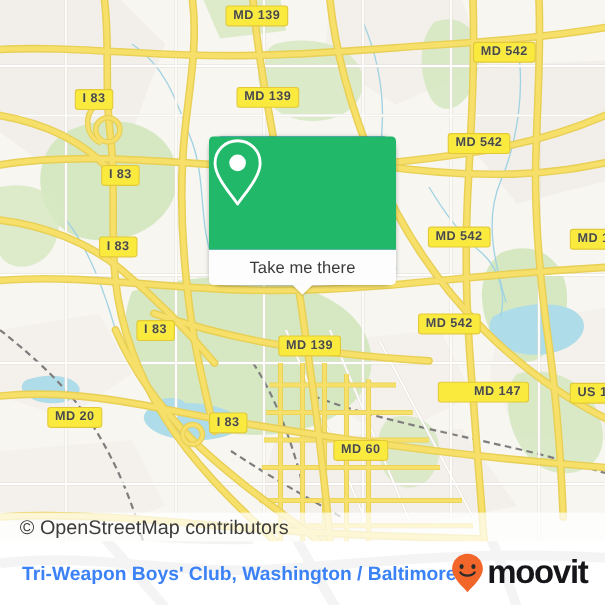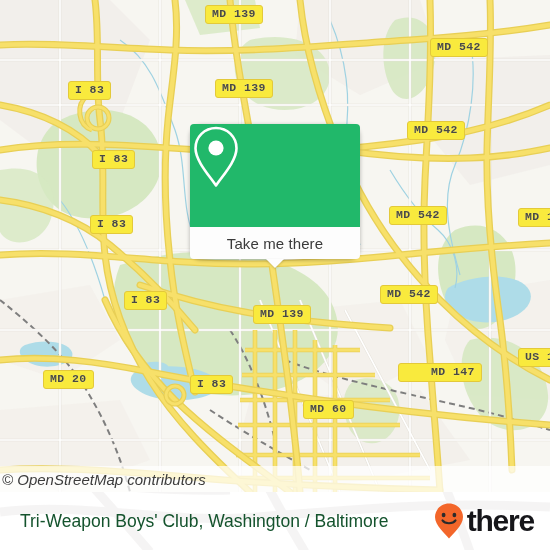--- a/index.html
+++ b/index.html
@@ -18,21 +18,21 @@
   .map svg{position:absolute;left:0;top:0;}
 
   
   .shield{
     position:absolute;
     box-sizing:border-box;
     background:#f9ea3d;
     border:1.5px solid #e3c93a;
     border-radius:3px;
     color:#4a4a42;
-    font-family:Liberation Mono, monospace;
+    font-family:Liberation Sans, sans-serif;
     font-size:11.5px;
     font-weight:bold;
     letter-spacing:.4px;
     padding:2px 6px 3px 6px;
     white-space:nowrap;
     line-height:12px;
     text-shadow:0 0 1px rgba(255,255,255,.5);
   }
 
   
@@ -63,34 +63,34 @@
     border-right:9px solid transparent;
     border-top:9px solid #fdfdfd;
     filter:drop-shadow(0 1px 1px rgba(0,0,0,.18));
   }
 
   
   .attribution{
     position:absolute;left:0;top:466px;width:550px;height:26px;
     background:rgba(255,255,255,.72);
     display:flex;align-items:center;
-    color:#3c3c3c;font-size:15px;
-    padding-left:2px;box-sizing:border-box;font-style:italic;
+    color:#3c3c3c;font-size:18px;
+    padding-left:18px;box-sizing:border-box;
   }
 
   
   .footer{
     position:absolute;left:0;top:492px;width:550px;height:58px;
     background:#ffffff;overflow:hidden;
   }
   .footer-watermark{position:absolute;left:0;top:-160px;width:550px;height:220px;opacity:.5;}
   .footer-title{
     position:absolute;left:20px;top:0;height:58px;
     display:flex;align-items:center;
-    color:#14532d;font-size:17.5px;white-space:nowrap;
+    color:#3b82f6;font-size:17.5px;white-space:nowrap;font-weight:bold;
   }
   .brand{
     position:absolute;right:16px;top:0;height:58px;
     display:flex;align-items:center;gap:2px;
   }
   .brand-text{
     color:#16161a;font-size:30px;font-weight:bold;letter-spacing:-1.2px;
     line-height:30px;
   }
 </style>
@@ -271,21 +271,21 @@
         <div class="shield" style="left: 215px; top: 79px;">MD 139</div>
         <div class="shield" style="left: 407px; top: 121px;">MD 542</div>
         <div class="shield" style="left: 92px; top: 150px;">I 83</div>
         <div class="shield" style="left: 90px; top: 215px;">I 83</div>
         <div class="shield" style="left: 389px; top: 206px;">MD 542</div>
         <div class="shield" style="left: 518px; top: 208px;">MD 14</div>
         <div class="shield" style="left: 380px; top: 285px;">MD 542</div>
         <div class="shield" style="left: 124px; top: 291px;">I 83</div>
         <div class="shield" style="left: 253px; top: 305px;">MD 139</div>
         <div class="shield" style="left: 518px; top: 348px;">US 1</div>
-        <div class="shield" style="left: 398px; top: 363px; padding-left: 32px;">MD 147</div>
+        <div class="shield" style="left: 398px; top: 347px; padding-left: 32px;">MD 147</div>
         <div class="shield" style="left: 43px; top: 370px;">MD 20</div>
         <div class="shield" style="left: 190px; top: 375px;">I 83</div>
         <div class="shield" style="left: 303px; top: 400px;">MD 60</div>
       </div>
 
     <div class="card">
       <div class="card-green">
         <svg class="pin-icon" width="52" height="66" viewBox="0 0 52 66">
           <path d="M26 4 C14.5 4 5.5 13 5.5 24.3 C5.5 37 20 52.5 26 61.5 C32 52.5 46.5 37 46.5 24.3 C46.5 13 37.5 4 26 4 Z" fill="none" stroke="#ffffff" stroke-width="2.6" stroke-linejoin="round"></path>
           <circle cx="26" cy="24" r="7.6" fill="#ffffff"></circle>
@@ -312,17 +312,17 @@
       </g>
     </svg>
     <div class="footer-title">Tri-Weapon Boys' Club, Washington / Baltimore</div>
     <div class="brand">
       <svg width="32" height="38" viewBox="0 0 32 38">
         <path d="M16 1.5 C8.2 1.5 2 7.6 2 15.1 C2 23.6 12 31.5 16 36.5 C20 31.5 30 23.6 30 15.1 C30 7.6 23.8 1.5 16 1.5 Z" fill="#f3662a"></path>
         <ellipse cx="10.6" cy="13" rx="1.9" ry="2.3" fill="#2b2b2b"></ellipse>
         <ellipse cx="21.4" cy="13" rx="1.9" ry="2.3" fill="#2b2b2b"></ellipse>
         <path d="M9.5 18.4 C12 22.2 20 22.2 22.5 18.4" stroke="#2b2b2b" stroke-width="2.1" fill="none" stroke-linecap="round"></path>
       </svg>
-      <span class="brand-text">there</span>
+      <span class="brand-text">moovit</span>
     </div>
   </div>
 
 </div>
 
 </body></html>

